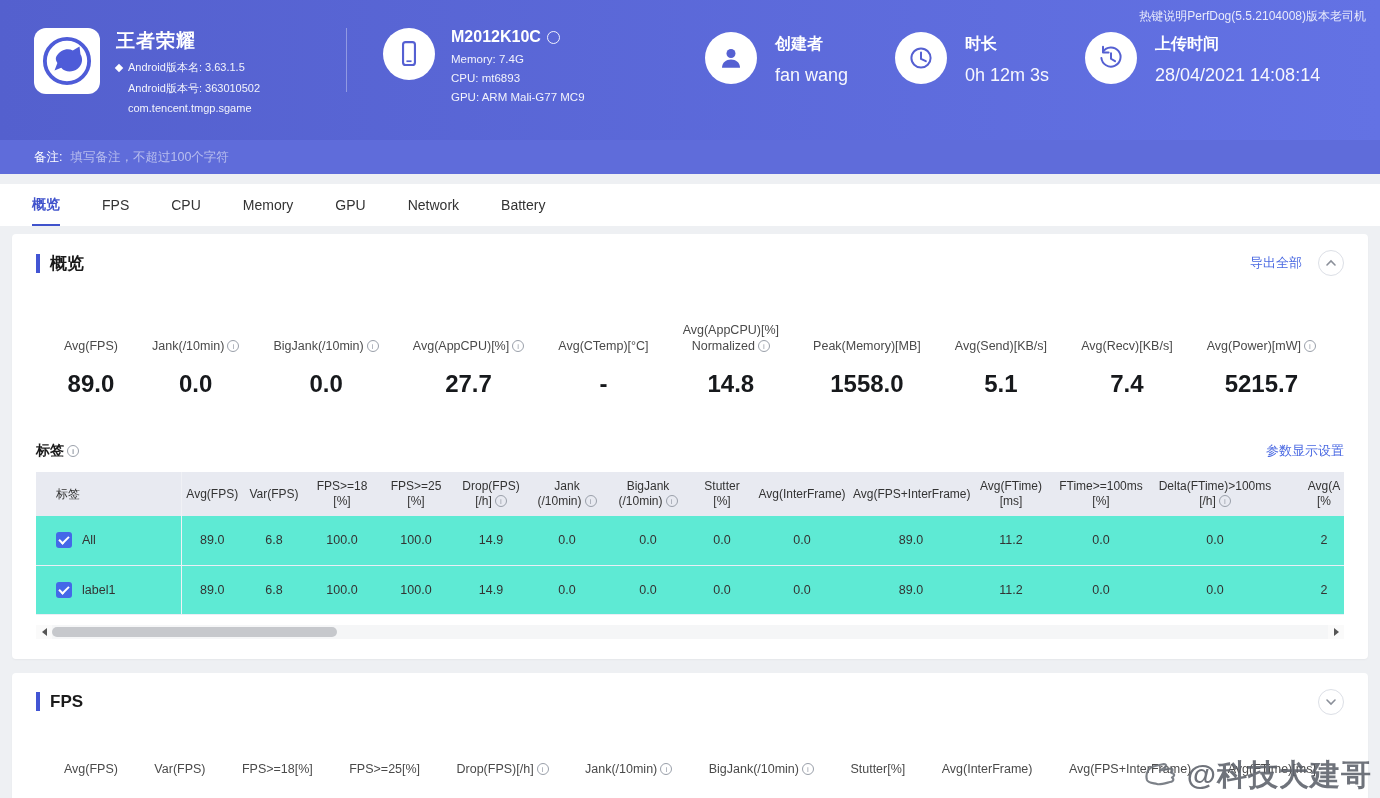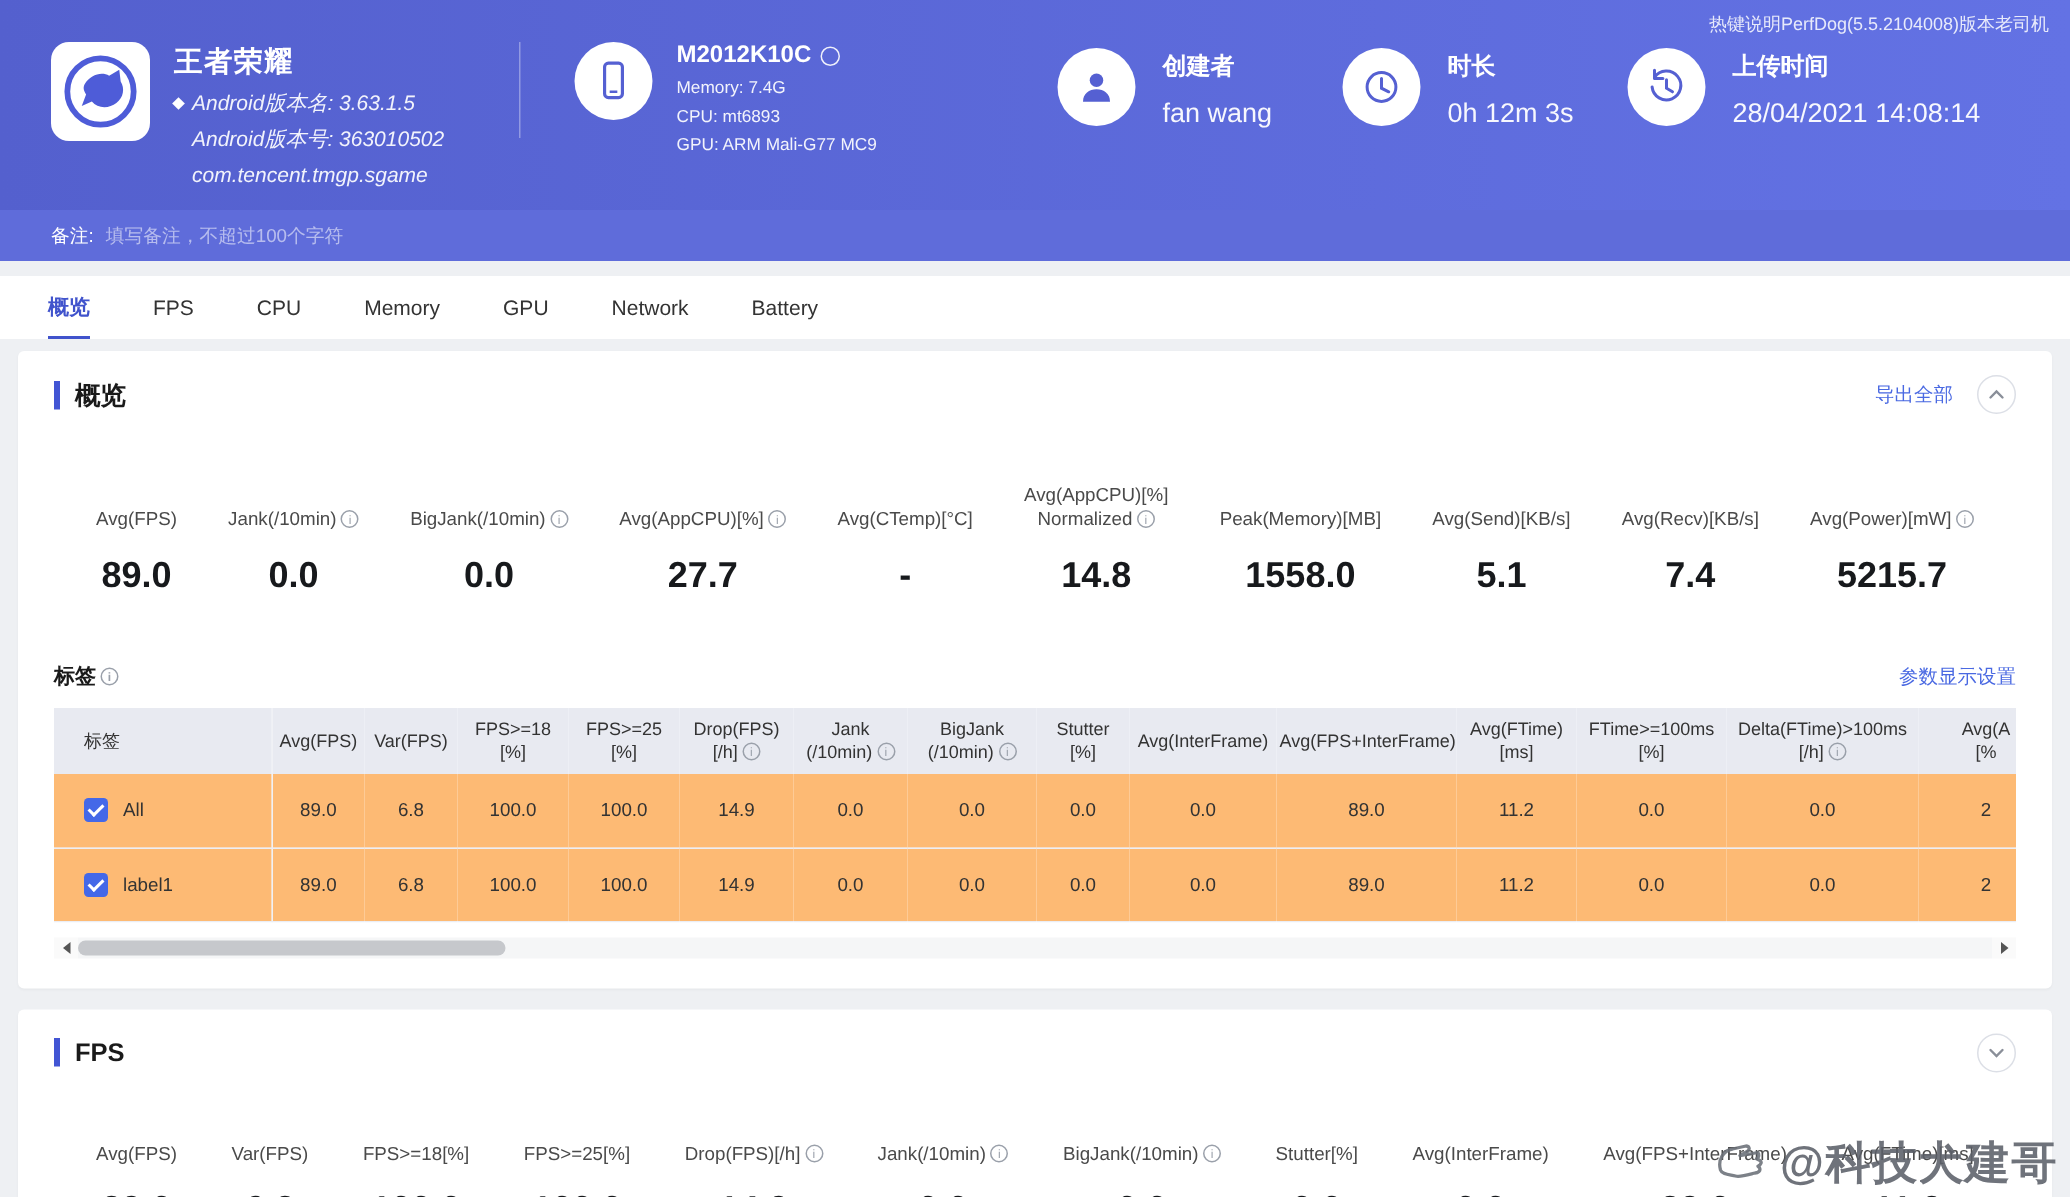--- a/index.html
+++ b/index.html
@@ -6,21 +6,21 @@
   html,body { width:1380px; height:798px; overflow:hidden; }
   body { background:#eef0f3; font-family:"Liberation Sans",sans-serif; position:relative; }
 
   
   .header { height:140px; background:linear-gradient(90deg,#5460ce,#6372e4); position:relative; color:#fff; }
   .hotkey { position:absolute; top:8px; right:14px; font-size:12px; color:rgba(255,255,255,.85); cursor:pointer; }
   .header-row { display:flex; align-items:flex-start; padding:28px 0 0 34px; }
   .app-block { display:flex; gap:16px; width:312px; flex:none; }
   .app-logo { width:66px; height:66px; background:#fff; border-radius:12px; display:flex; align-items:center; justify-content:center; flex:none; }
   .app-name { font-size:19px; font-weight:bold; letter-spacing:1px; }
-  .app-line { font-size:14px; margin-top:6px; color:rgba(255,255,255,.92); display:flex; align-items:center; gap:6px;font-style:italic; }
+  .app-line { font-size:11px; margin-top:6px; color:rgba(255,255,255,.92); display:flex; align-items:center; gap:6px; }
   .diamond { width:6px; height:6px; background:#fff; transform:rotate(45deg); display:inline-block; flex:none; }
   .v-divider { width:1px; height:64px; background:rgba(255,255,255,.35); margin-right:36px; flex:none; }
   .icon-circle { width:52px; height:52px; border-radius:50%; background:#fff; display:flex; align-items:center; justify-content:center; flex:none; }
   .device-block { display:flex; gap:16px; width:322px; flex:none; }
   .device-model { font-size:16px; font-weight:bold; display:flex; align-items:center; gap:6px; }
   .badge { width:13px; height:13px; border:1.5px solid rgba(255,255,255,.9); border-radius:50%; display:inline-block; }
   .device-line { font-size:11.5px; margin-top:7px; color:rgba(255,255,255,.92); }
   .stat-block { display:flex; gap:18px; align-items:flex-start; margin-top:4px; flex:none; }
   .stat-creator { width:190px; } .stat-duration { width:190px; }
   .stat-label { font-size:16px; font-weight:bold; margin-top:2px; }
@@ -55,21 +55,21 @@
   .lrow { display:flex; align-items:center; justify-content:center; }
 
   
   .labels-head { display:flex; align-items:center; margin-top:44px; }
   .labels-title { font-size:14px; font-weight:bold; color:#1a1a1a; display:flex; align-items:center; }
   .settings-link { margin-left:auto; }
   .table-wrap { margin-top:12px; overflow:hidden; width:100%; }
   table.ptable { border-collapse:collapse; width:1333px; table-layout:fixed; }
   .ptable th { background:#e8eaf1; font-size:12px; font-weight:normal; color:#333; height:44px; text-align:center; padding:0 2px; white-space:pre-line; line-height:15px; }
   .ptable th.label-col, .ptable td.label-col { text-align:left; padding-left:20px; border-right:1px solid #f0f1f5; }
-  .ptable td { font-size:12.5px; color:#333; height:49px; text-align:center; border-bottom:1px solid #ebeef5; background:#fdba74; }
+  .ptable td { font-size:12.5px; color:#333; height:49px; text-align:center; border-bottom:1px solid #ebeef5; background:#5eead4; }
   .rowlabel { display:flex; align-items:center; gap:10px; }
   .checkbox { width:16px; height:16px; background:#4468e8; border-radius:3px; position:relative; flex:none; cursor:pointer; }
   .checkbox::after { content:""; position:absolute; left:5px; top:2px; width:4px; height:8px; border:solid #fff; border-width:0 2px 2px 0; transform:rotate(45deg); }
 
   
   .scrollbar { display:flex; align-items:center; height:14px; margin-top:10px; }
   .sb-btn { width:16px; height:14px; display:flex; align-items:center; justify-content:center; background:#fafafa; cursor:pointer; flex:none; }
   .tri-left { width:0; height:0; border-top:4px solid transparent; border-bottom:4px solid transparent; border-right:5px solid #555; }
   .tri-right { width:0; height:0; border-top:4px solid transparent; border-bottom:4px solid transparent; border-left:5px solid #555; }
   .sb-track { flex:1; height:14px; background:#f5f6f7; position:relative; }

